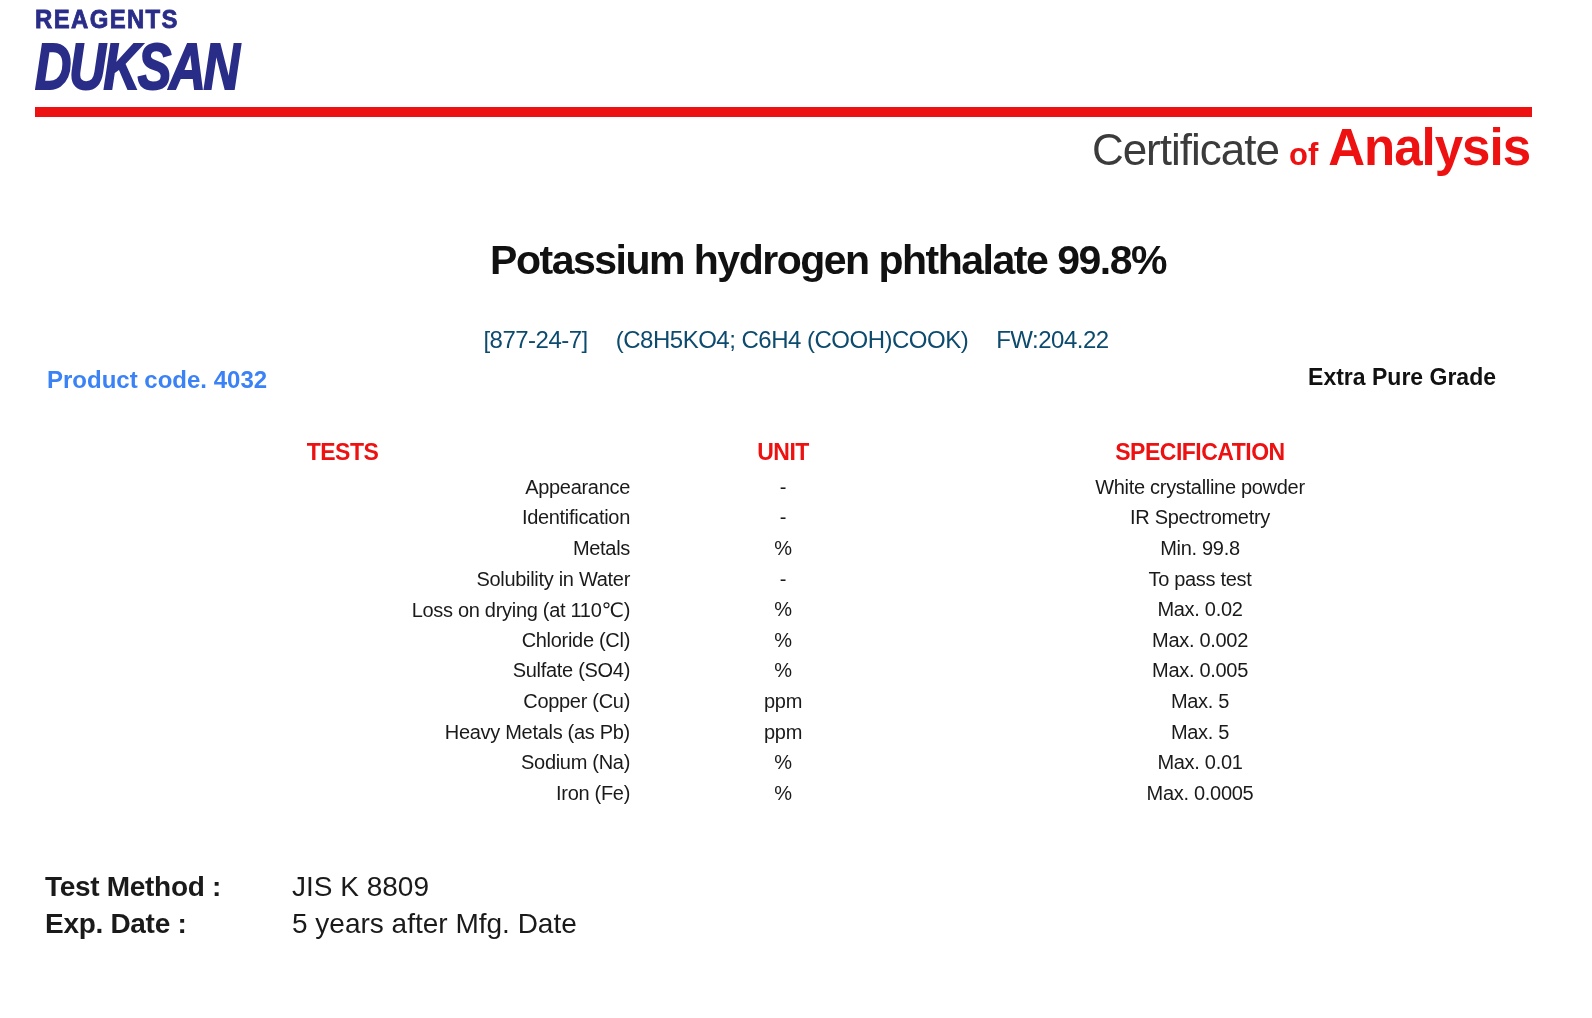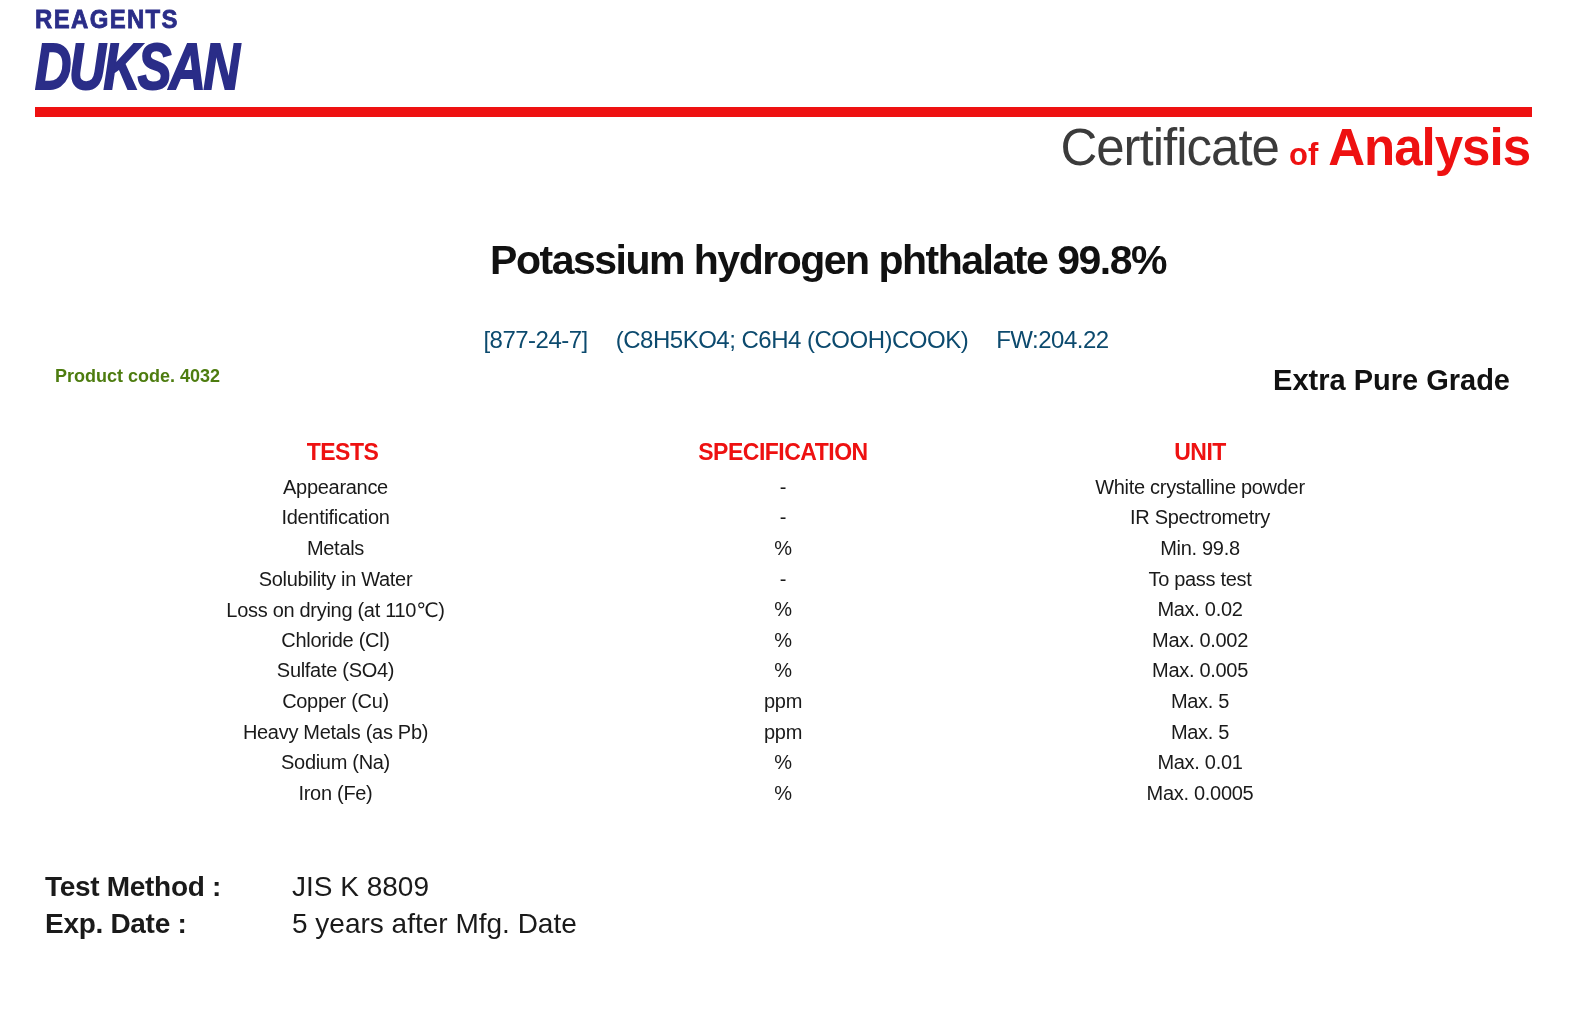--- a/index.html
+++ b/index.html
@@ -37,21 +37,21 @@
 
   
   .red-rule{
     position:absolute;top:107px;left:35px;width:1497px;height:10px;
     background:var(--accent-red);
   }
   .coa-title{
     position:absolute;top:118px;right:62px;white-space:nowrap;
   }
   .coa-title .word-cert{
-    font-size:51px;color:var(--certificate-gray);letter-spacing:-1px;
+    font-size:44px;color:var(--certificate-gray);letter-spacing:-1px;
   }
   .coa-title .word-of{
     font-size:31px;color:var(--accent-red);font-weight:bold;margin:0 10px;
   }
   .coa-title .word-analysis{
     font-size:51px;color:var(--accent-red);font-weight:bold;letter-spacing:-1px;
   }
 
   
   .product-title{
@@ -59,41 +59,41 @@
     text-align:center;font-size:41px;font-weight:bold;letter-spacing:-1.5px;
     color:#111;
     margin-left:32px;
   }
   .cas-line{
     position:absolute;top:326px;left:0;width:100%;
     text-align:center;font-size:24px;color:#0c4a6e;letter-spacing:-0.5px;
   }
   .cas-line span{margin:0 14px;}
   .product-code{
-    position:absolute;top:366px;left:55px;
-    font-size:18px;font-weight:bold;color:#4d7c0f;
+    position:absolute;top:366px;left:47px;
+    font-size:24px;font-weight:bold;color:#3b82f6;
   }
   .grade{
-    position:absolute;top:364px;right:82px;
-    font-size:29px;font-weight:bold;color:#111;
+    position:absolute;top:364px;right:96px;
+    font-size:23px;font-weight:bold;color:#111;
   }
 
   
   .spec-table{position:absolute;top:432px;left:0;width:1464px;}
   .t-head,.t-row{
     display:grid;grid-template-columns:630px 306px 528px;align-items:center;
   }
   .t-head{height:40px;}
   .t-head .h{
     color:var(--accent-red);font-weight:bold;font-size:23px;letter-spacing:-0.5px;
   }
   .h-tests{padding-left:55px;text-align:center;}
   .h-unit,.h-spec{text-align:center;}
   .t-row{height:30.6px;font-size:20px;letter-spacing:-0.3px;}
-  .c-test{padding-left:41px;text-align:center;}
+  .c-test{padding-left:41px;text-align:right;}
   .c-unit,.c-spec{text-align:center;}
 
   
   .footer-row{position:absolute;left:45px;font-size:28px;white-space:nowrap;}
   .footer-row .lbl{font-weight:bold;letter-spacing:-0.3px;}
   .footer-row .val{position:absolute;left:247px;font-weight:normal;}
   .row-test-method{top:871px;}
   .row-exp-date{top:908px;}
 </style>
 </head>
@@ -117,22 +117,22 @@
   <div class="cas-line">
     <span>[877-24-7]</span><span>(C8H5KO4; C6H4 (COOH)COOK)</span><span>FW:204.22</span>
   </div>
 
   <div class="product-code">Product code. 4032</div>
   <div class="grade">Extra Pure Grade</div>
 
   <div class="spec-table">
     <div class="t-head">
       <div class="h h-tests">TESTS</div>
+      <div class="h h-unit">UNIT</div>
       <div class="h h-spec">SPECIFICATION</div>
-      <div class="h h-unit">UNIT</div>
     </div>
     <div>
     <div class="t-row">
       <div class="c-test">Appearance</div>
       <div class="c-unit">-</div>
       <div class="c-spec">White crystalline powder</div>
     </div>
 
     <div class="t-row">
       <div class="c-test">Identification</div>

